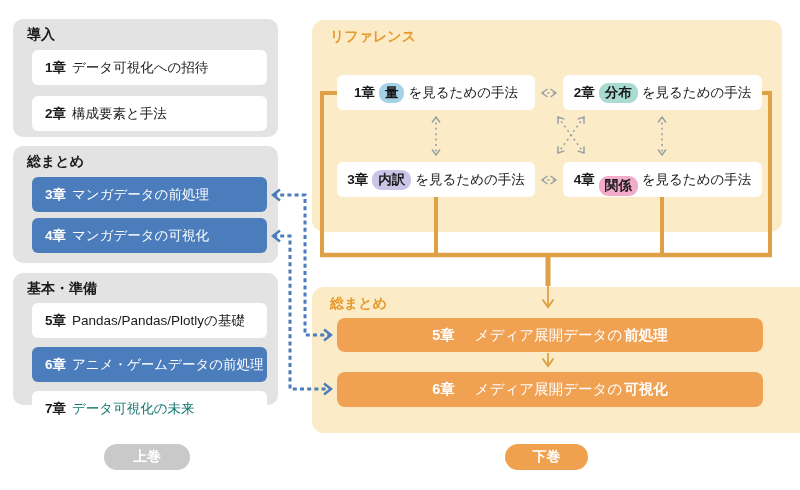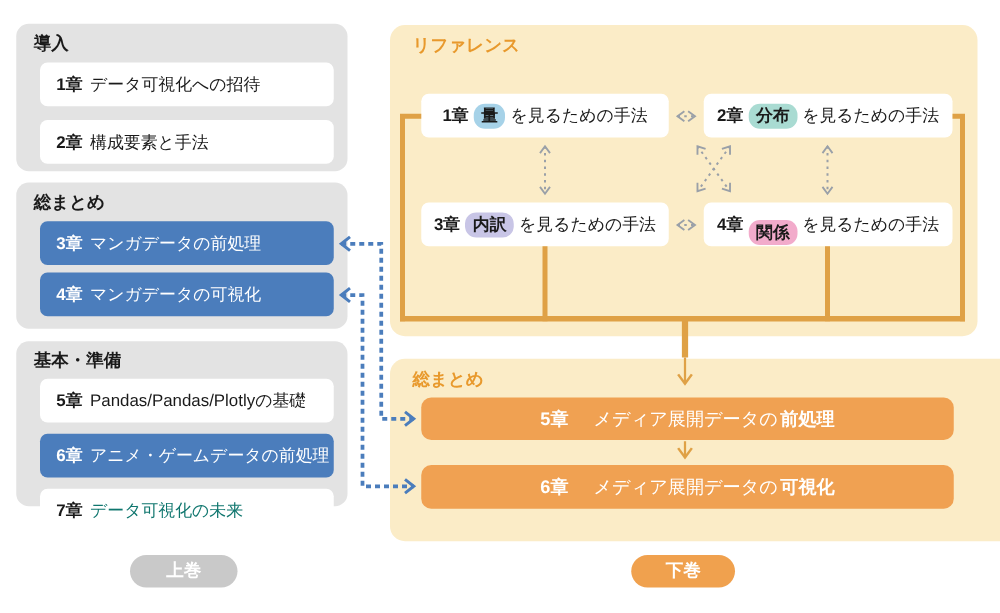--- a/index.html
+++ b/index.html
@@ -76,21 +76,21 @@
       <span class="chapter-title">アニメ・ゲームデータの前処理</span>
     </div>
     <div class="chapter-item white" style="top:118px;">
       <span class="chapter-num">7章</span>
       <span class="chapter-title muted">データ可視化の未来</span>
     </div>
   </div>
 
   <div class="volume-badge badge-gray" style="left:104px;top:444px;width:86px;">上巻</div>
 
-  <div class="yellow-panel" style="left:312px;top:20px;width:470px;height:249px;">
+  <div class="yellow-panel" style="left:312px;top:20px;width:470px;height:212px;">
     <div class="panel-header">リファレンス</div>
     <div class="ref-box" style="left:25px;top:55px;width:198px;">
       <span class="bold">1章</span>
       <span class="keyword-pill" style="background-color: rgb(166, 210, 232);">量</span>
       <span>を見るための手法</span>
     </div>
     <div class="ref-box" style="left:251px;top:55px;width:199px;">
       <span class="bold">2章</span>
       <span class="keyword-pill" style="background-color: rgb(169, 219, 210); text-align: center;">分布</span>
       <span>を見るための手法</span>

